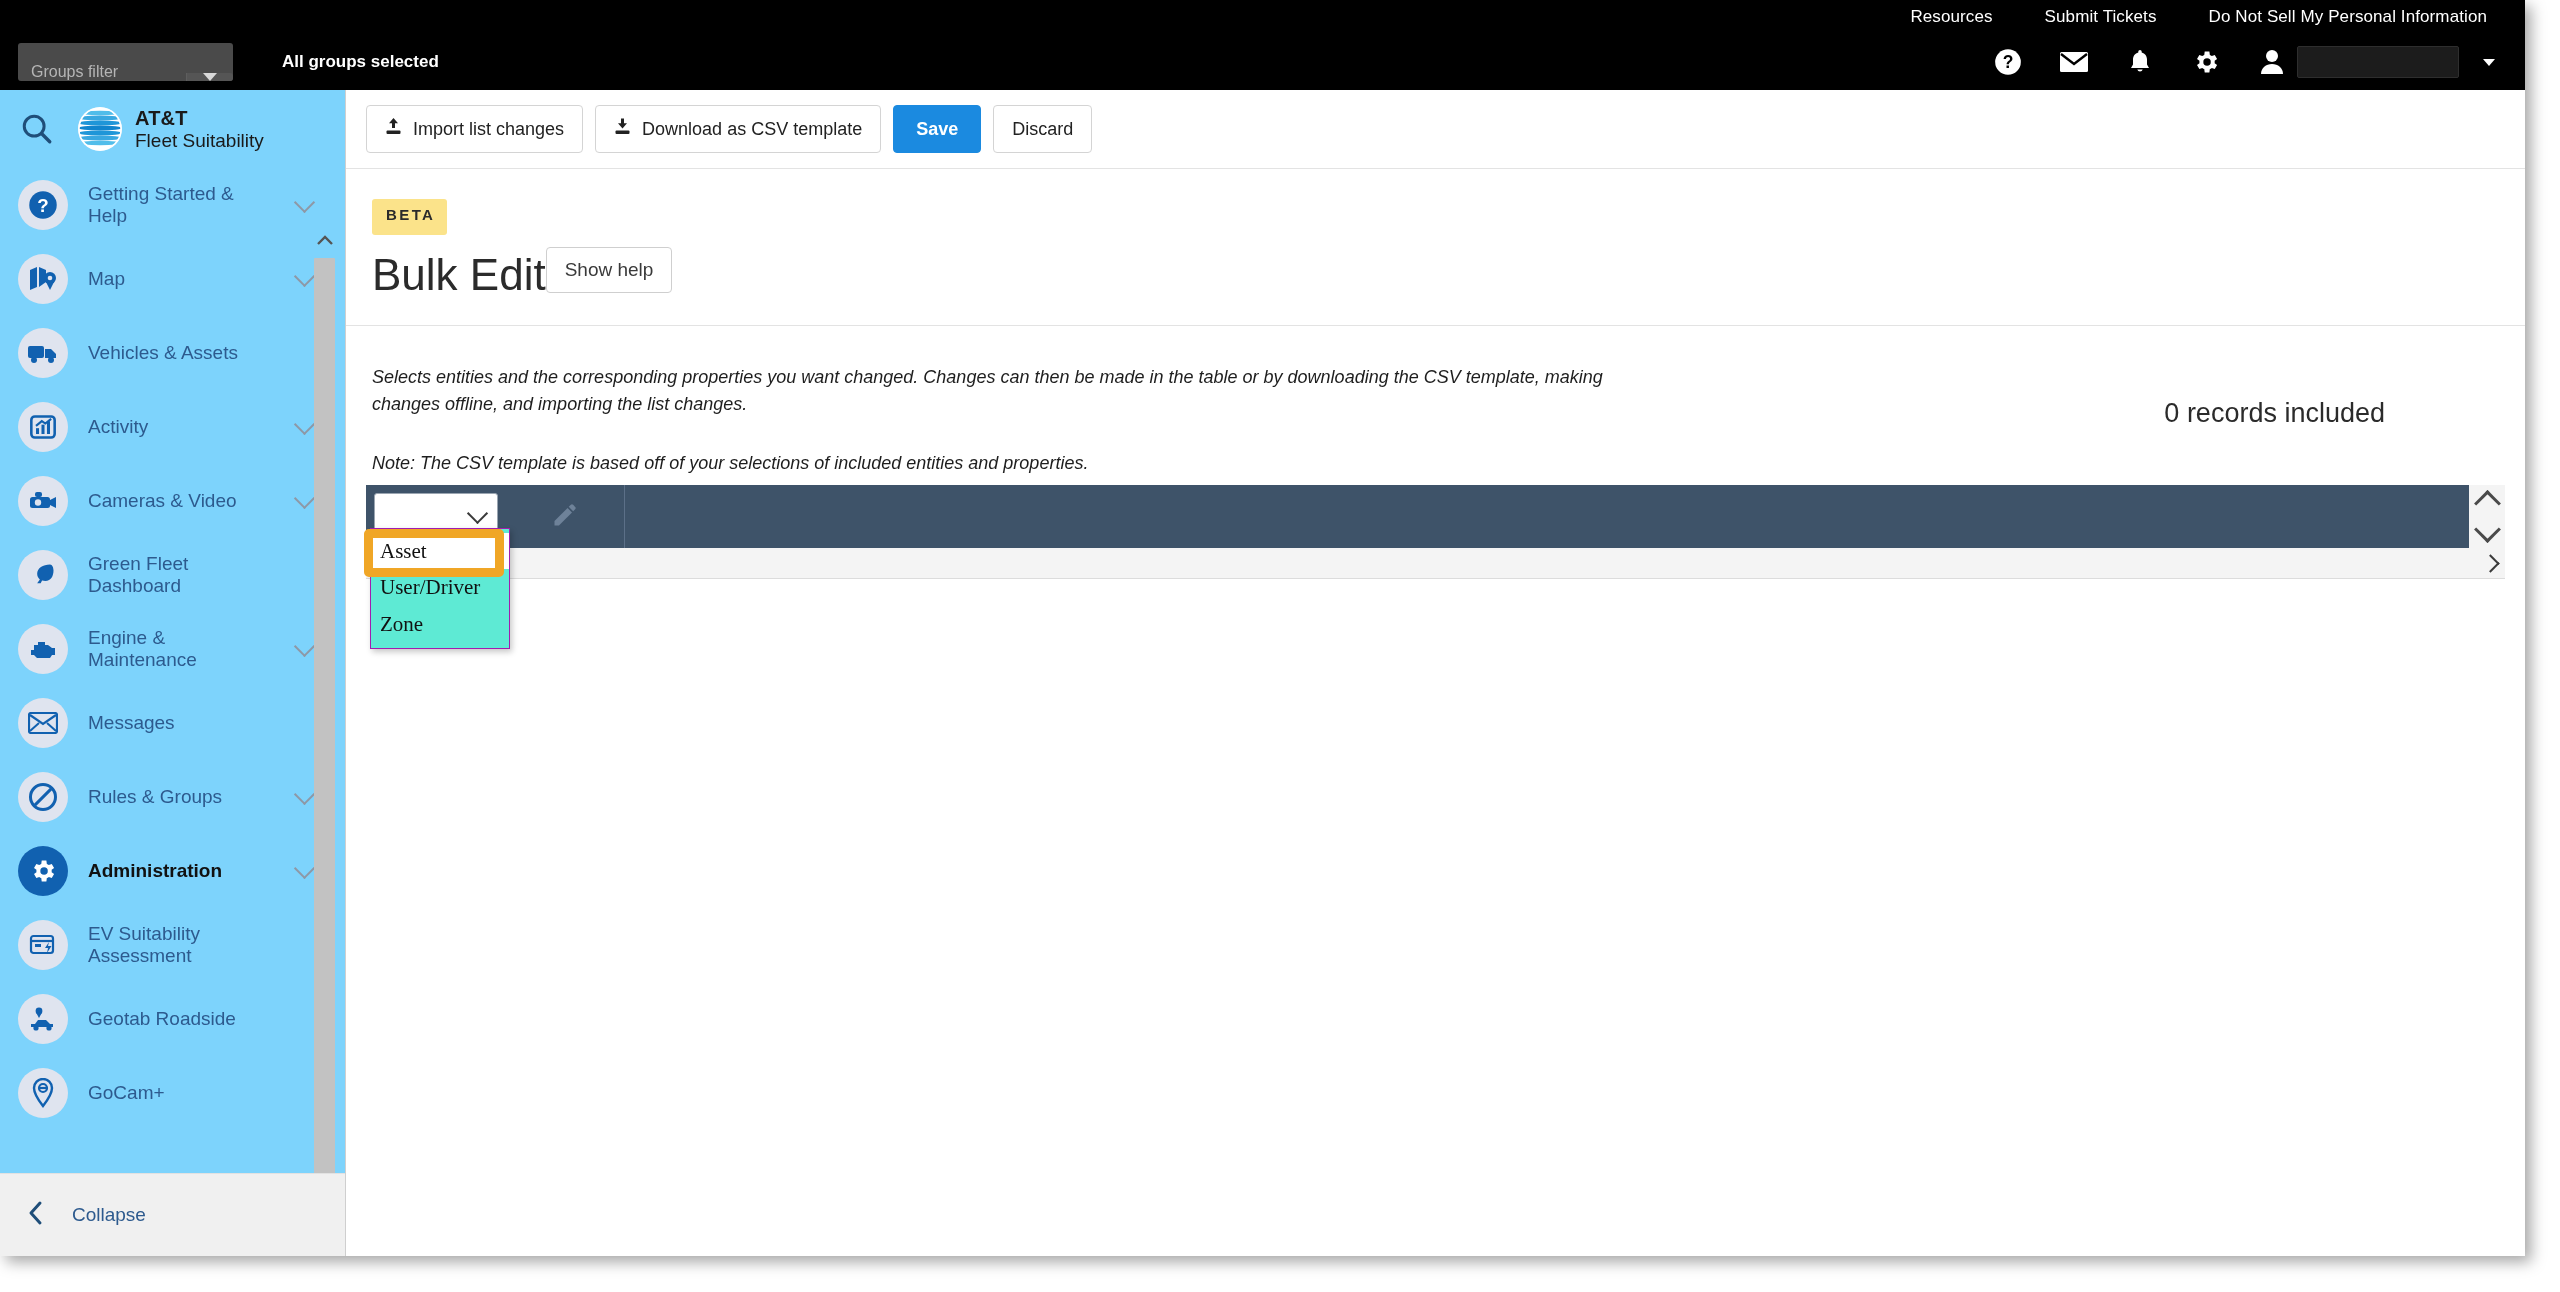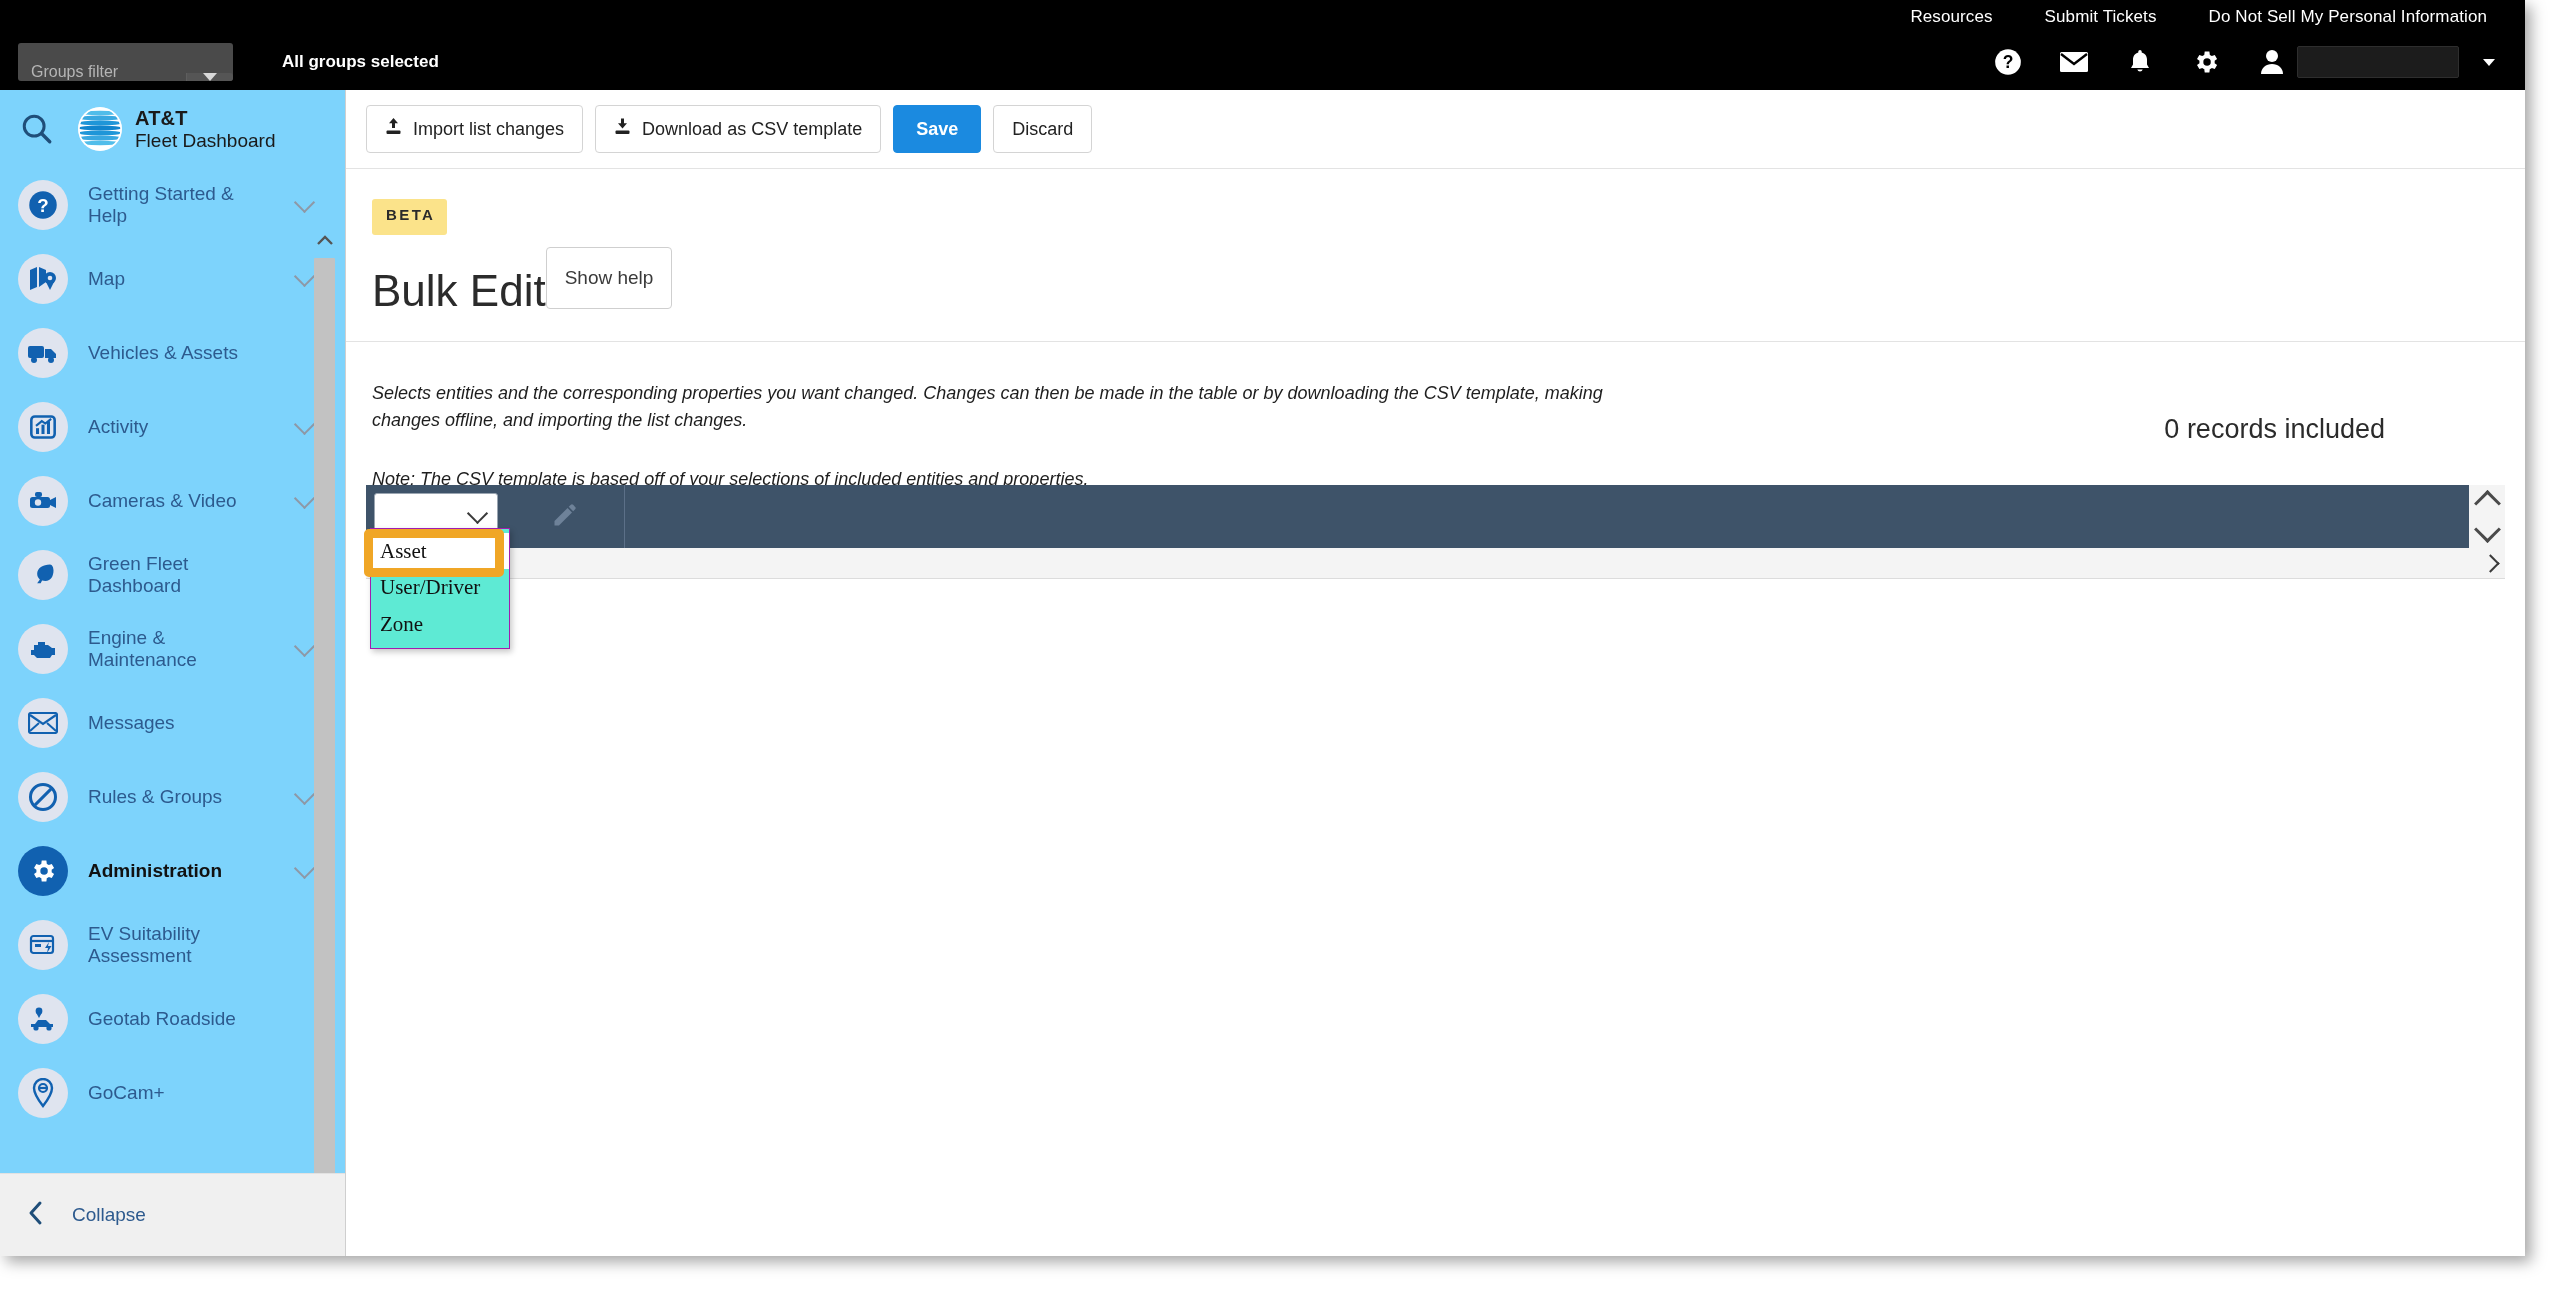--- a/index.html
+++ b/index.html
@@ -154,21 +154,21 @@
     padding:30px 0 0 26px;border-bottom:1px solid #e3e3e3;padding-bottom:28px;background:#fff;
   }
   .beta{
     display:inline-block;background:#fbe38a;color:#2b2b2b;
     font-size:15px;font-weight:bold;letter-spacing:2.4px;
     padding:7px 12px 12px 14px;border-radius:3px;
   }
   .title-row{display:flex;align-items:flex-end;margin-top:12px;}
   .page-title{font-size:44px;color:#2b2b2b;font-weight:normal;line-height:1;}
   .showhelp{
-    height:62px;padding:0 18px;border:1px solid #cfcfcf;border-radius:4px;background:#fff;
+    height:46px;padding:0 18px;border:1px solid #cfcfcf;border-radius:4px;background:#fff;
     font-size:19px;color:#3a3a3a;display:inline-flex;align-items:center;cursor:pointer;
     margin-bottom:4px;
   }
 
   .desc{position:relative;padding:38px 0 0 26px;}
   .desc p{
     margin:0;font-style:italic;font-size:18px;color:#1e1e1e;line-height:1.5;
     max-width:1290px;
   }
   .desc p.note{margin-top:32px;}
@@ -331,21 +331,21 @@
               <ellipse cx="22" cy="21" rx="22" ry="2.6" fill="#1184cc"></ellipse>
               <ellipse cx="22" cy="26" rx="22" ry="2.6" fill="#1f96d8"></ellipse>
               <ellipse cx="22" cy="31" rx="22" ry="2.4" fill="#3aa8e0"></ellipse>
               <ellipse cx="22" cy="36" rx="22" ry="2.2" fill="#51bdea"></ellipse>
             </g>
             <circle cx="22" cy="22" r="21" fill="none" stroke="#ffffff" stroke-width="1.4"></circle>
           </svg>
         </span>
         <span class="brand-text">
           <span class="l1">AT&amp;T</span><br>
-          <span class="l2">Fleet Dashboard</span>
+          <span class="l2">Fleet Suitability</span>
         </span>
       </span>
     </div>
 
     <div class="sb-scroll">
 
       <div class="nav-item">
         <span class="nav-ico">
           <svg width="30" height="30" viewBox="0 0 24 24">
               <circle cx="12" cy="12" r="11" fill="#1161b0"></circle>

